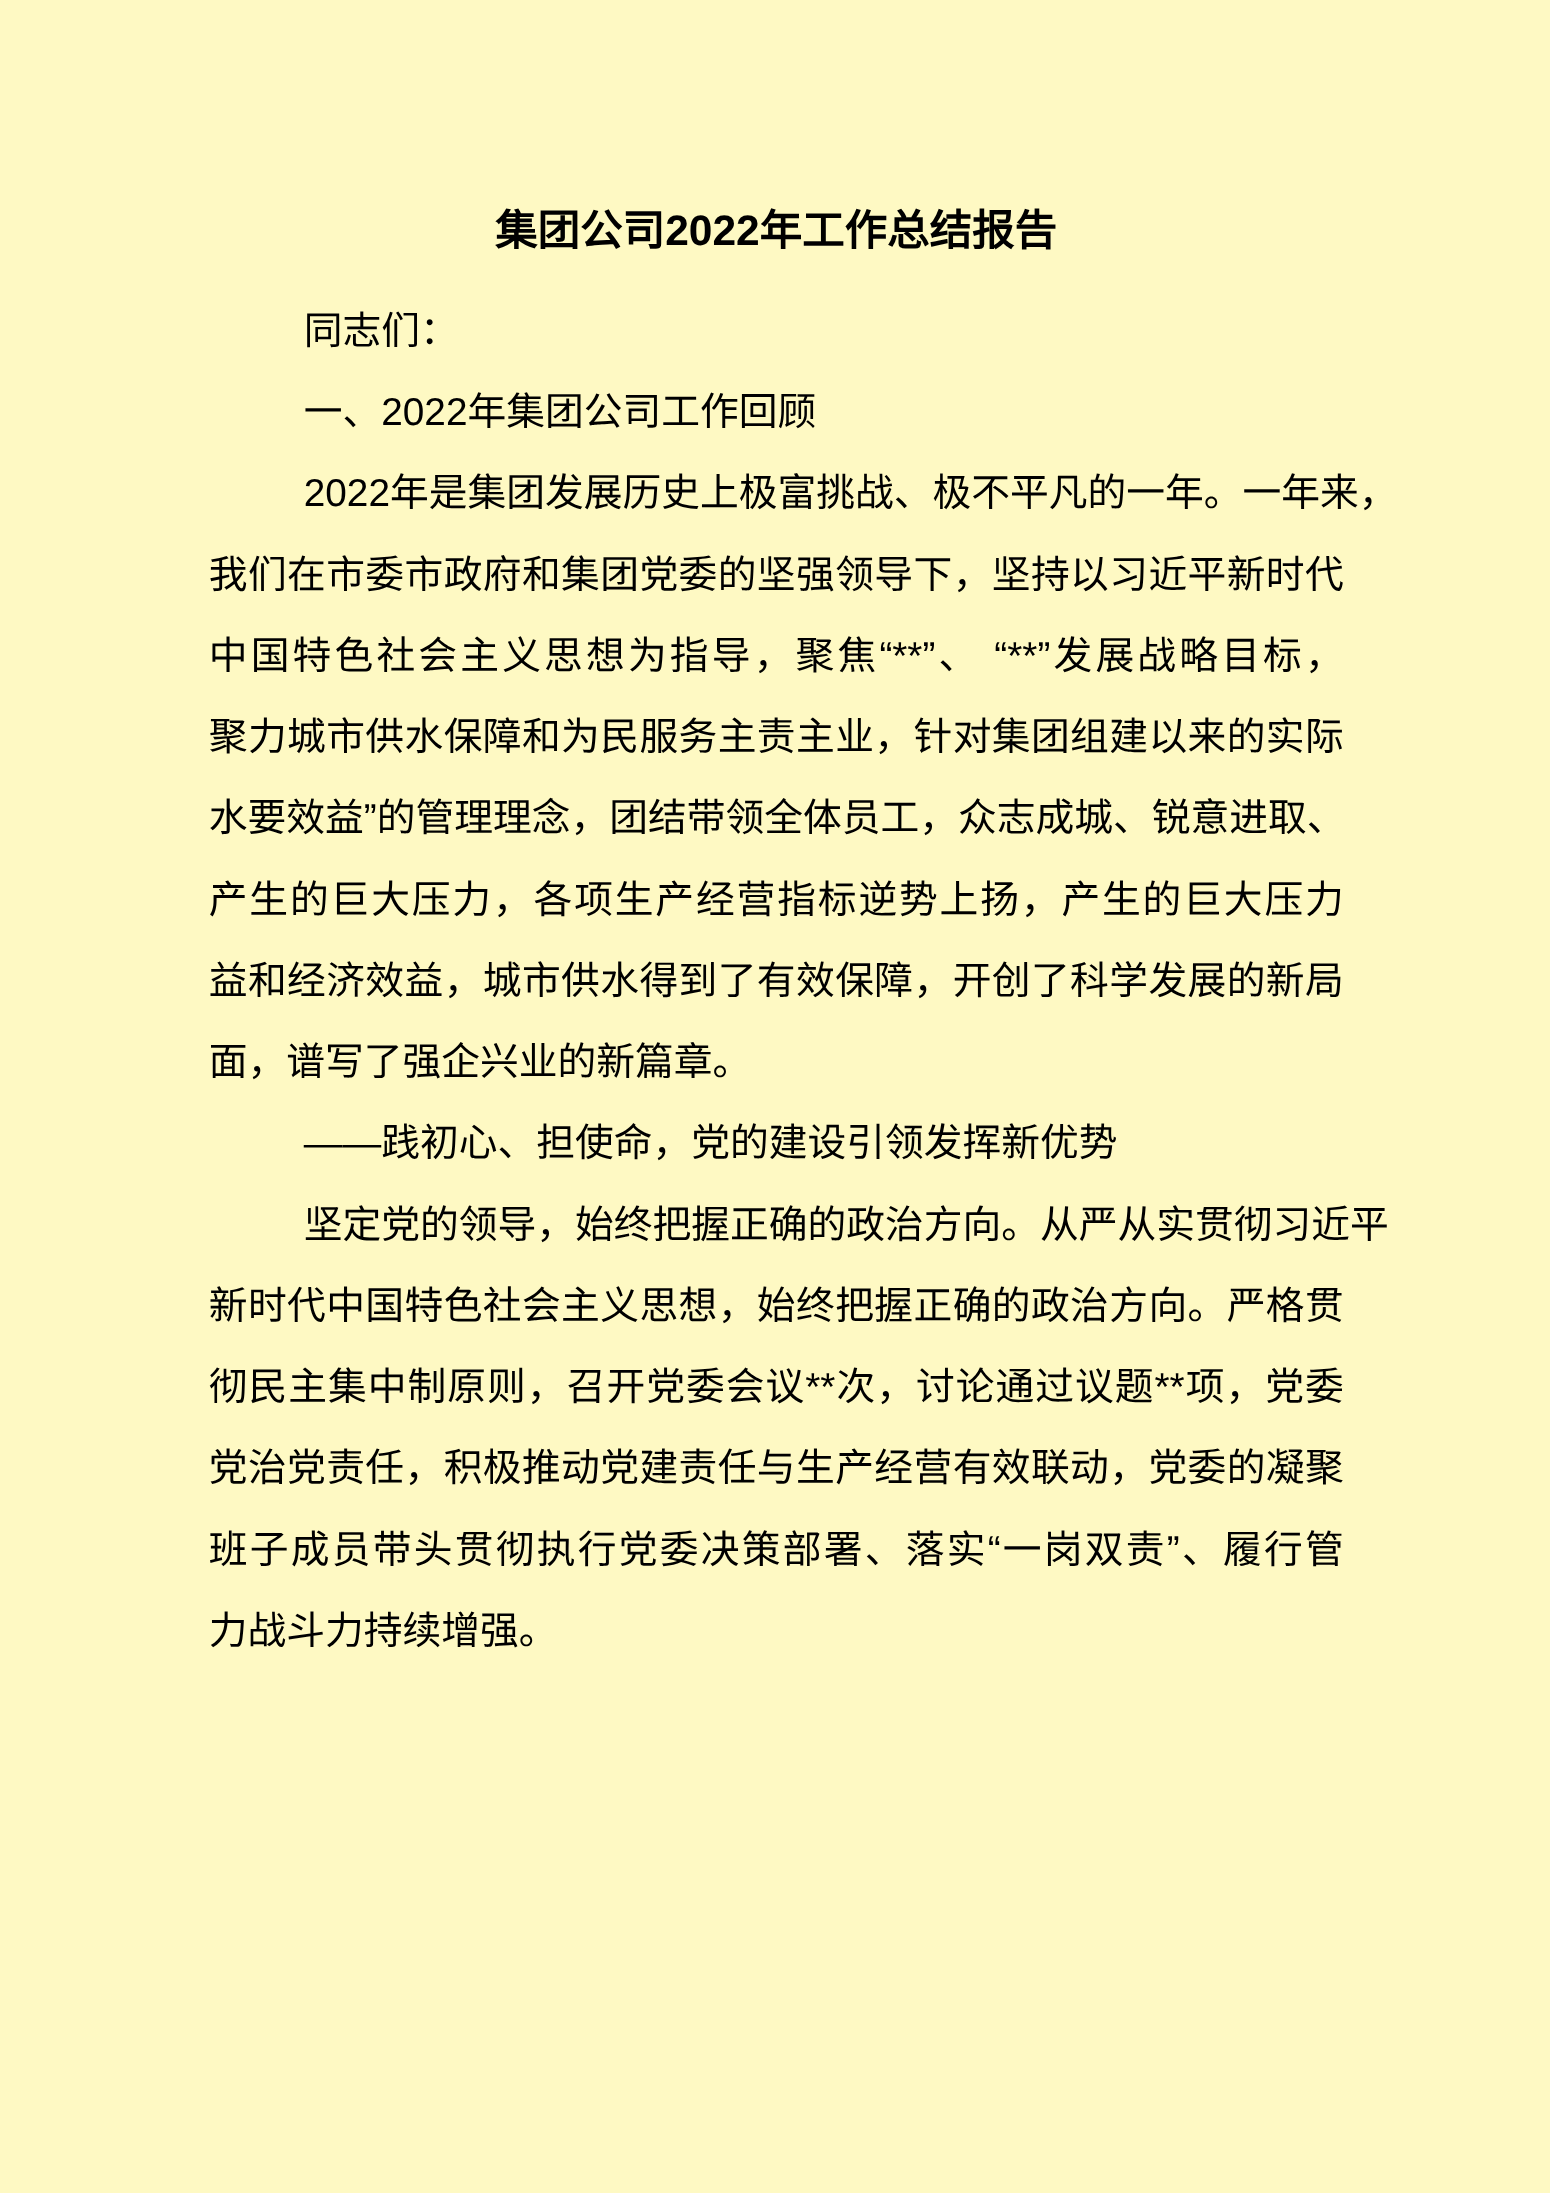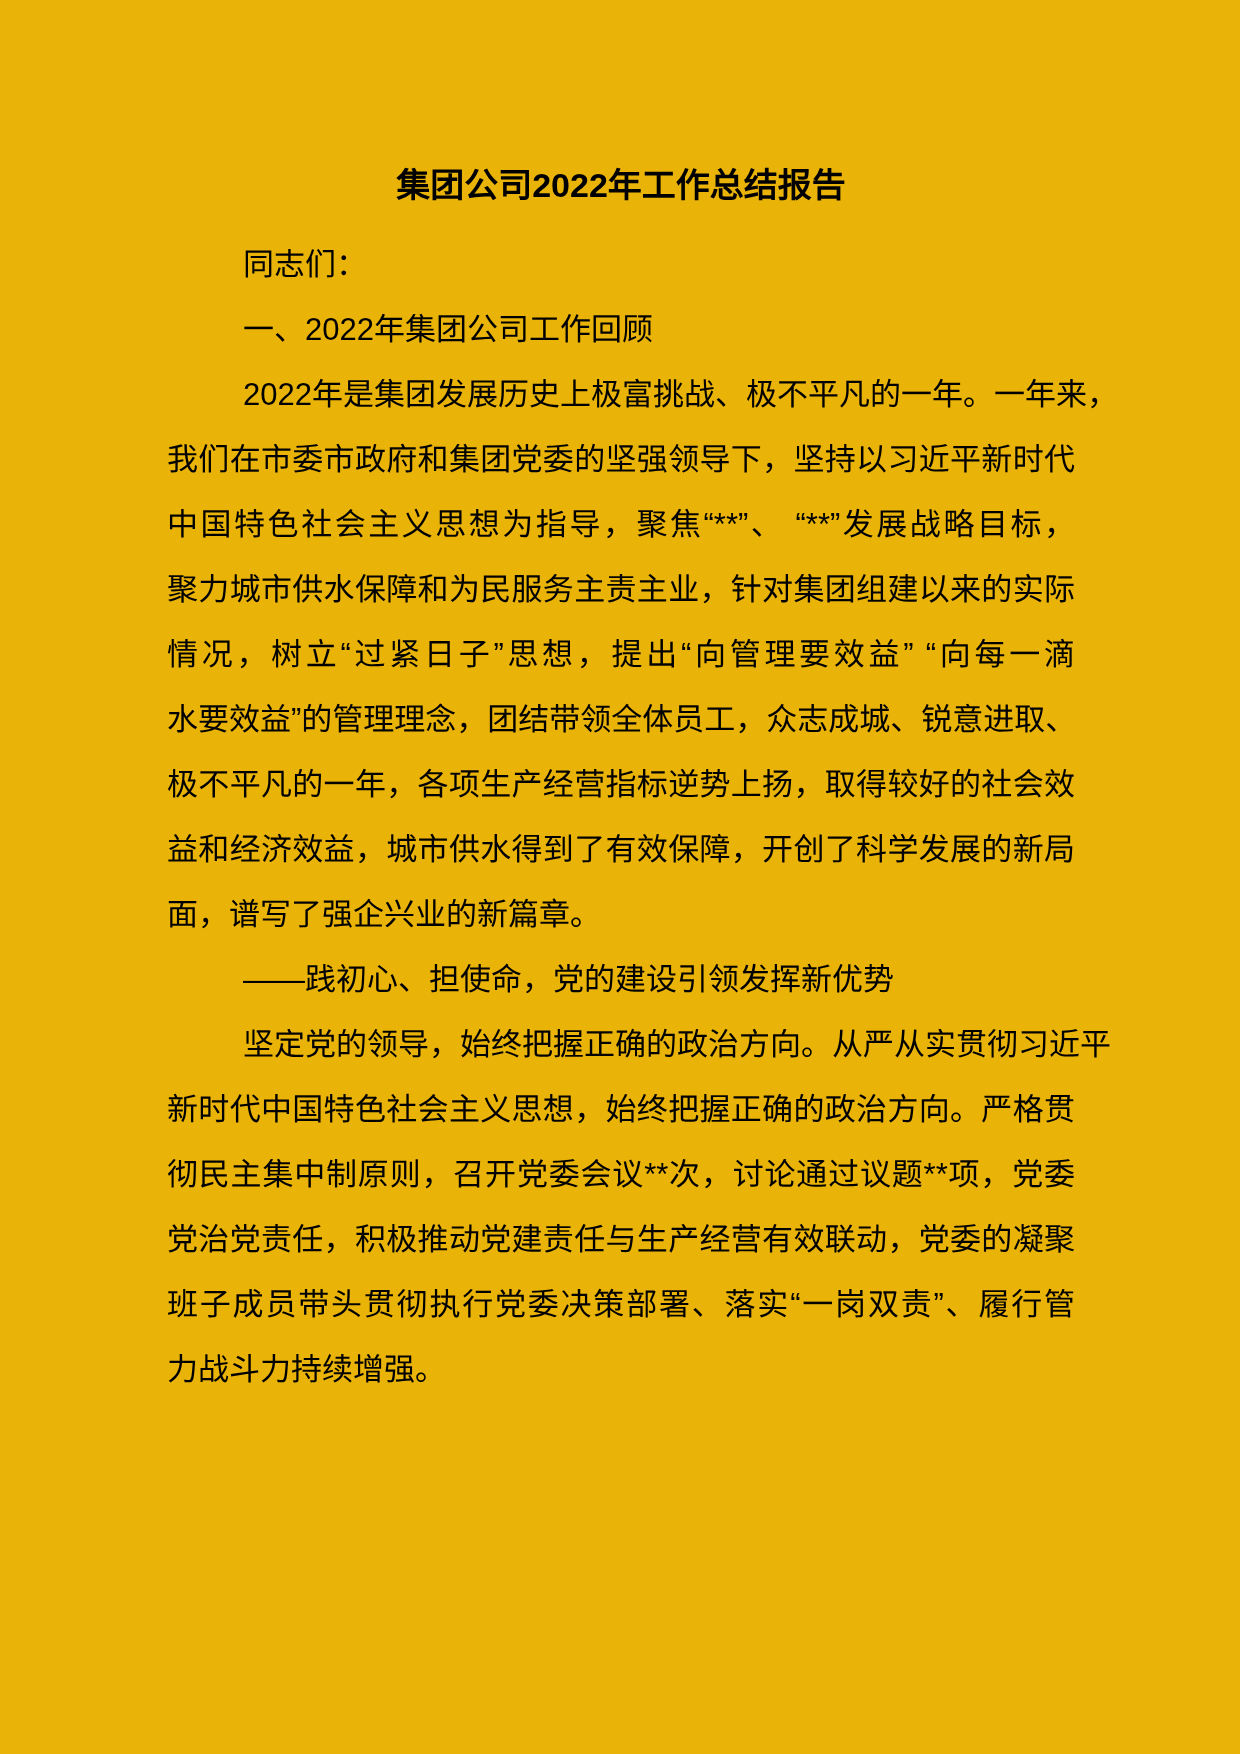--- a/index.html
+++ b/index.html
@@ -8,21 +8,21 @@
     width: 1240px;
     height: 1754px;
     background: #ffffff;
     color: #000000;
     font-family: "Liberation Sans", sans-serif;
   }
   .page {
     position: relative;
     width: 1240px;
     height: 1754px;
-    background: #eab308;
+    background: #fef9c3;
     overflow: hidden;
   }
   .content {
     position: absolute;
     left: 167px;
     top: 160px;
     width: 908px;
   }
   .doc-title {
     margin: 0 0 22px 0;
@@ -57,23 +57,22 @@
           <div class="line first">同志们：</div>
         </div>
         <div class="para heading">
           <div class="line first">一、2022年集团公司工作回顾</div>
         </div>
         <div class="para body">
           <div class="line first fill">2022年是集团发展历史上极富挑战、极不平凡的一年。一年来，</div>
           <div class="line fill">我们在市委市政府和集团党委的坚强领导下，坚持以习近平新时代</div>
           <div class="line fill">中国特色社会主义思想为指导，聚焦“**”、 “**”发展战略目标，</div>
           <div class="line fill">聚力城市供水保障和为民服务主责主业，针对集团组建以来的实际</div>
-          <div class="line fill">情况，树立“过紧日子”思想，提出“向管理要效益” “向每一滴</div>
           <div class="line fill">水要效益”的管理理念，团结带领全体员工，众志成城、锐意进取、</div>
-          <div class="line fill">极不平凡的一年，各项生产经营指标逆势上扬，取得较好的社会效</div>
+          <div class="line fill">产生的巨大压力，各项生产经营指标逆势上扬，产生的巨大压力</div>
           <div class="line fill">益和经济效益，城市供水得到了有效保障，开创了科学发展的新局</div>
           <div class="line">面，谱写了强企兴业的新篇章。</div>
         </div>
         <div class="para subheading">
           <div class="line first">——践初心、担使命，党的建设引领发挥新优势</div>
         </div>
         <div class="para body">
           <div class="line first fill">坚定党的领导，始终把握正确的政治方向。从严从实贯彻习近平</div>
           <div class="line fill">新时代中国特色社会主义思想，始终把握正确的政治方向。严格贯</div>
           <div class="line fill">彻民主集中制原则，召开党委会议**次，讨论通过议题**项，党委</div>

